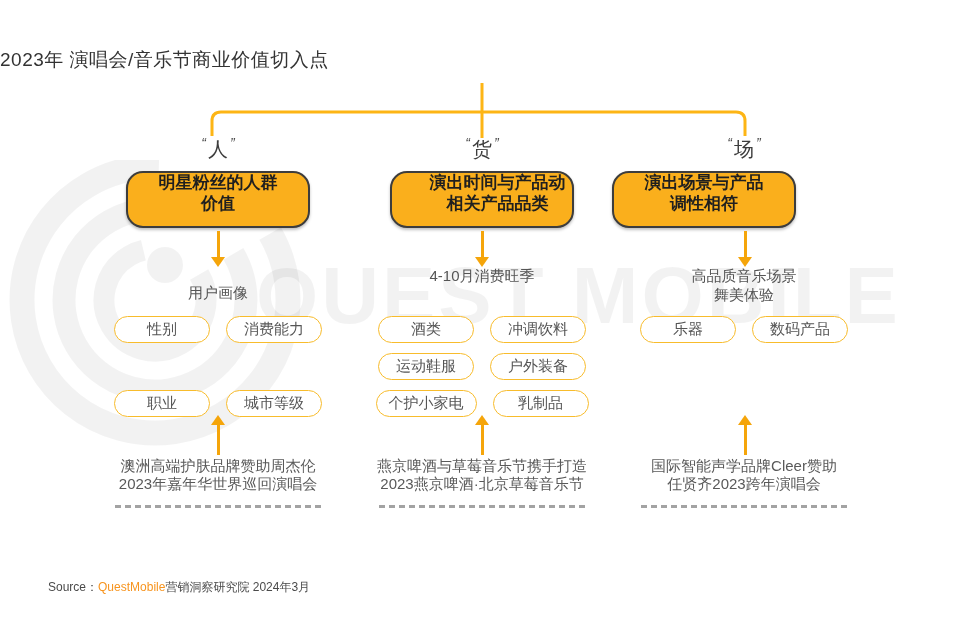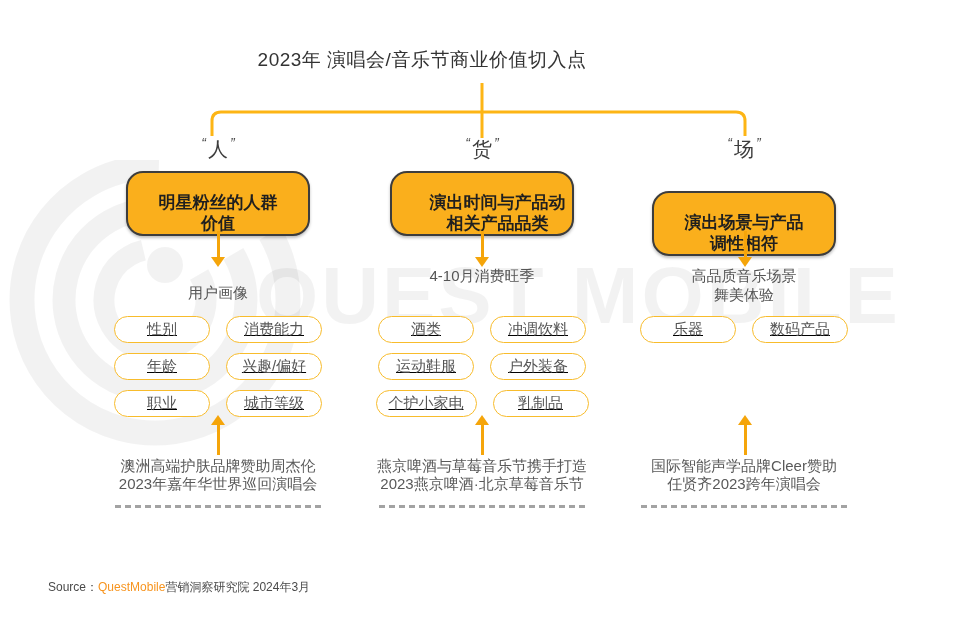--- a/index.html
+++ b/index.html
@@ -9,64 +9,64 @@
   
   .wm-text{
     position:absolute;left:256px;top:250px;z-index:0;
     font-size:80px;font-weight:bold;letter-spacing:3px;
     color:rgba(0,0,0,0.05);white-space:nowrap;user-select:none;
   }
   .wm-logo{position:absolute;left:5px;top:160px;z-index:0;}
 
   
   .title{
-    position:absolute;top:47px;left:0;width:844px;text-align:center;
+    position:absolute;top:47px;left:0;width:844px;text-align:left;
     font-size:19px;font-weight:500;color:#333;z-index:2;letter-spacing:0.5px;
   }
 
   
   .tree{position:absolute;left:0;top:0;z-index:1;}
 
   
   .c1{left:88px;}  .c2{left:352px;}  .c3{left:614px;}
   .colw{position:absolute;width:260px;text-align:center;z-index:2;}
 
   
   .tag{top:135px;font-size:20px;color:#3d3d3d;}
   .tag .q{font-style:italic;font-size:14px;color:#4a4a4a;vertical-align:8px;padding:0 2px;}
 
   
   .box{
-    position:absolute;top:171px;width:184px;height:65px;z-index:2;
+    position:absolute;top:171px;width:184px;height:57px;z-index:2;
     background:#FAAF1C;border:2px solid #3d3d3d;border-radius:17px;
-    display:flex;flex-direction:column;align-items:center;justify-content:flex-end;
+    display:flex;flex-direction:column;align-items:center;justify-content:flex-start;
     font-size:17px;font-weight:bold;color:#1f1f1f;line-height:21px;
-    box-shadow:0 2px 3px rgba(0,0,0,0.25);box-sizing:border-box;
-  }
-  .b1{left:126px;} .b2{left:390px;padding-left:31px;} .b3{left:652px;margin-top:20px;}
+    box-shadow:0 2px 3px rgba(0,0,0,0.25);box-sizing:border-box;font-family:Liberation Mono, monospace;
+  }
+  .b1{left:126px;} .b2{left:390px;padding-left:31px;} .b3{left:612px;}
 
   
   .arrow{position:absolute;width:14px;display:flex;flex-direction:column;align-items:center;z-index:2;}
   .a1{left:211px;} .a2{left:475px;} .a3{left:738px;}
   .arrow-down{top:231px;}
   .arrow-up{top:415px;}
   .shaft{width:3px;background:#F5A50A;}
   .arrow-down .shaft{height:26px;}
   .arrow-up .shaft{height:30px;}
   .head-down{width:0;height:0;border-left:7px solid transparent;border-right:7px solid transparent;border-top:10px solid #F5A50A;}
   .head-up{width:0;height:0;border-left:7px solid transparent;border-right:7px solid transparent;border-bottom:10px solid #F5A50A;}
 
   
   .hdr{font-size:15px;color:#555;line-height:19px;}
   .hdr.one{top:283px;}
   .hdr.two{top:266px;}
   .hdr span{display:block;}
 
   
-  .pillrow{display:flex;justify-content:center;gap:16px;text-decoration:underline;}
+  .pillrow{display:flex;justify-content:center;gap:16px;}
   .pr1{top:316px;} .pr2{top:353px;} .pr3{top:390px;}
   .pill{
     display:inline-flex;align-items:center;justify-content:center;
     min-width:96px;height:27px;padding:0 12px;box-sizing:border-box;
     background:#ffffff;border:1.5px solid #F8BC2C;border-radius:14px;
     font-size:15px;color:#555;white-space:nowrap;
   }
 
   
   .case{top:457px;font-size:15px;color:#595959;line-height:18px;}
@@ -120,24 +120,20 @@
   </div>
 
   <div class="colw hdr one c1">
     <span>用户画像</span>
   </div>
 
   <div class="colw pillrow pr1 c1">
     <span class="pill">性别</span>
     <span class="pill">消费能力</span>
   </div>
-  <div class="colw pillrow pr2 c1">
-    <span class="pill">年龄</span>
-    <span class="pill">兴趣/偏好</span>
-  </div>
   <div class="colw pillrow pr3 c1">
     <span class="pill">职业</span>
     <span class="pill">城市等级</span>
   </div>
 
   <div class="arrow arrow-up a1">
     <div class="head-up"></div>
       <div class="shaft"></div>
   </div>
 

